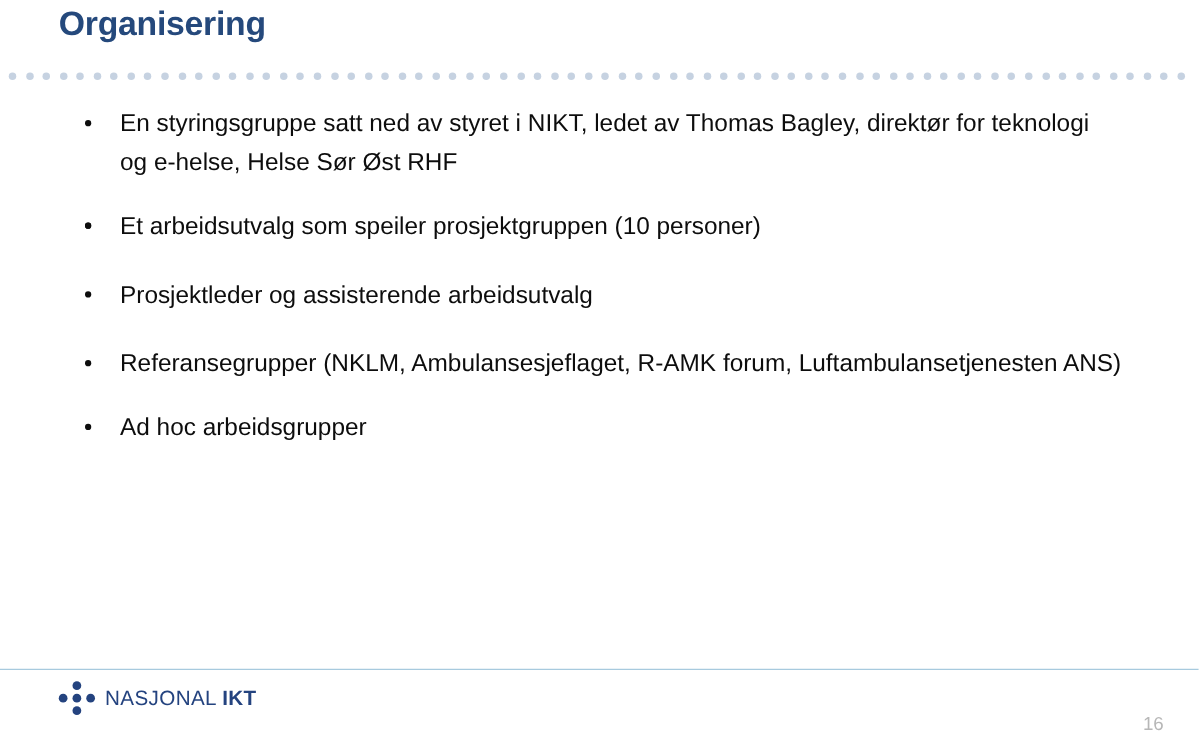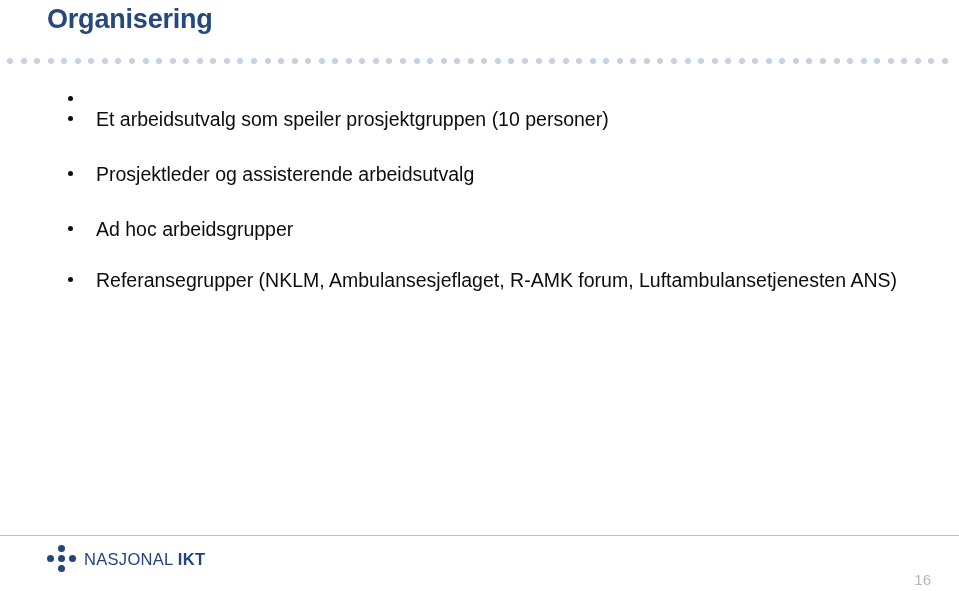--- a/index.html
+++ b/index.html
@@ -237,43 +237,47 @@
       <span class="dot" style="left: 874.2px; background: rgb(198, 210, 225);"></span>
       <span class="dot" style="left: 887.7px; background: rgb(198, 210, 225);"></span>
       <span class="dot" style="left: 901.3px; background: rgb(198, 210, 225);"></span>
       <span class="dot" style="left: 914.8px; background: rgb(198, 210, 225);"></span>
       <span class="dot" style="left: 928.4px; background: rgb(198, 210, 225);"></span>
       <span class="dot" style="left: 941.9px; background: rgb(198, 210, 225);"></span>
     </div>
 
   <div class="body-list" id="body-list">
 
+    <div class="bullet-item w1">
+      <span class="marker"></span>
+      <span class="btext">En styringsgruppe satt ned av styret i NIKT, ledet av Thomas Bagley, direktør for teknologi og e-helse, Helse Sør Øst RHF</span>
+    </div>
 
     <div class="bullet-item w2">
       <span class="marker"></span>
     </div>
 
     <div class="bullet-item gap-lg">
       <span class="marker"></span>
       <span class="btext">Et arbeidsutvalg som speiler prosjektgruppen (10 personer)</span>
     </div>
 
     <div class="bullet-item gap-lg">
       <span class="marker"></span>
       <span class="btext">Prosjektleder og assisterende arbeidsutvalg</span>
     </div>
 
+    <div class="bullet-item w5">
+      <span class="marker"></span>
+      <span class="btext">Referansegrupper (NKLM, Ambulansesjeflaget, R-AMK forum, Luftambulansetjenesten ANS)</span>
+    </div>
+
     <div class="bullet-item">
       <span class="marker"></span>
       <span class="btext">Ad hoc arbeidsgrupper</span>
-    </div>
-
-    <div class="bullet-item w5">
-      <span class="marker"></span>
-      <span class="btext">Referansegrupper (NKLM, Ambulansesjeflaget, R-AMK forum, Luftambulansetjenesten ANS)</span>
     </div>
 
   </div>
 
   <div class="footer-rule"></div>
 
   <div class="footer"></div>
 
   <div class="logo">
     <span class="logo-mark">

